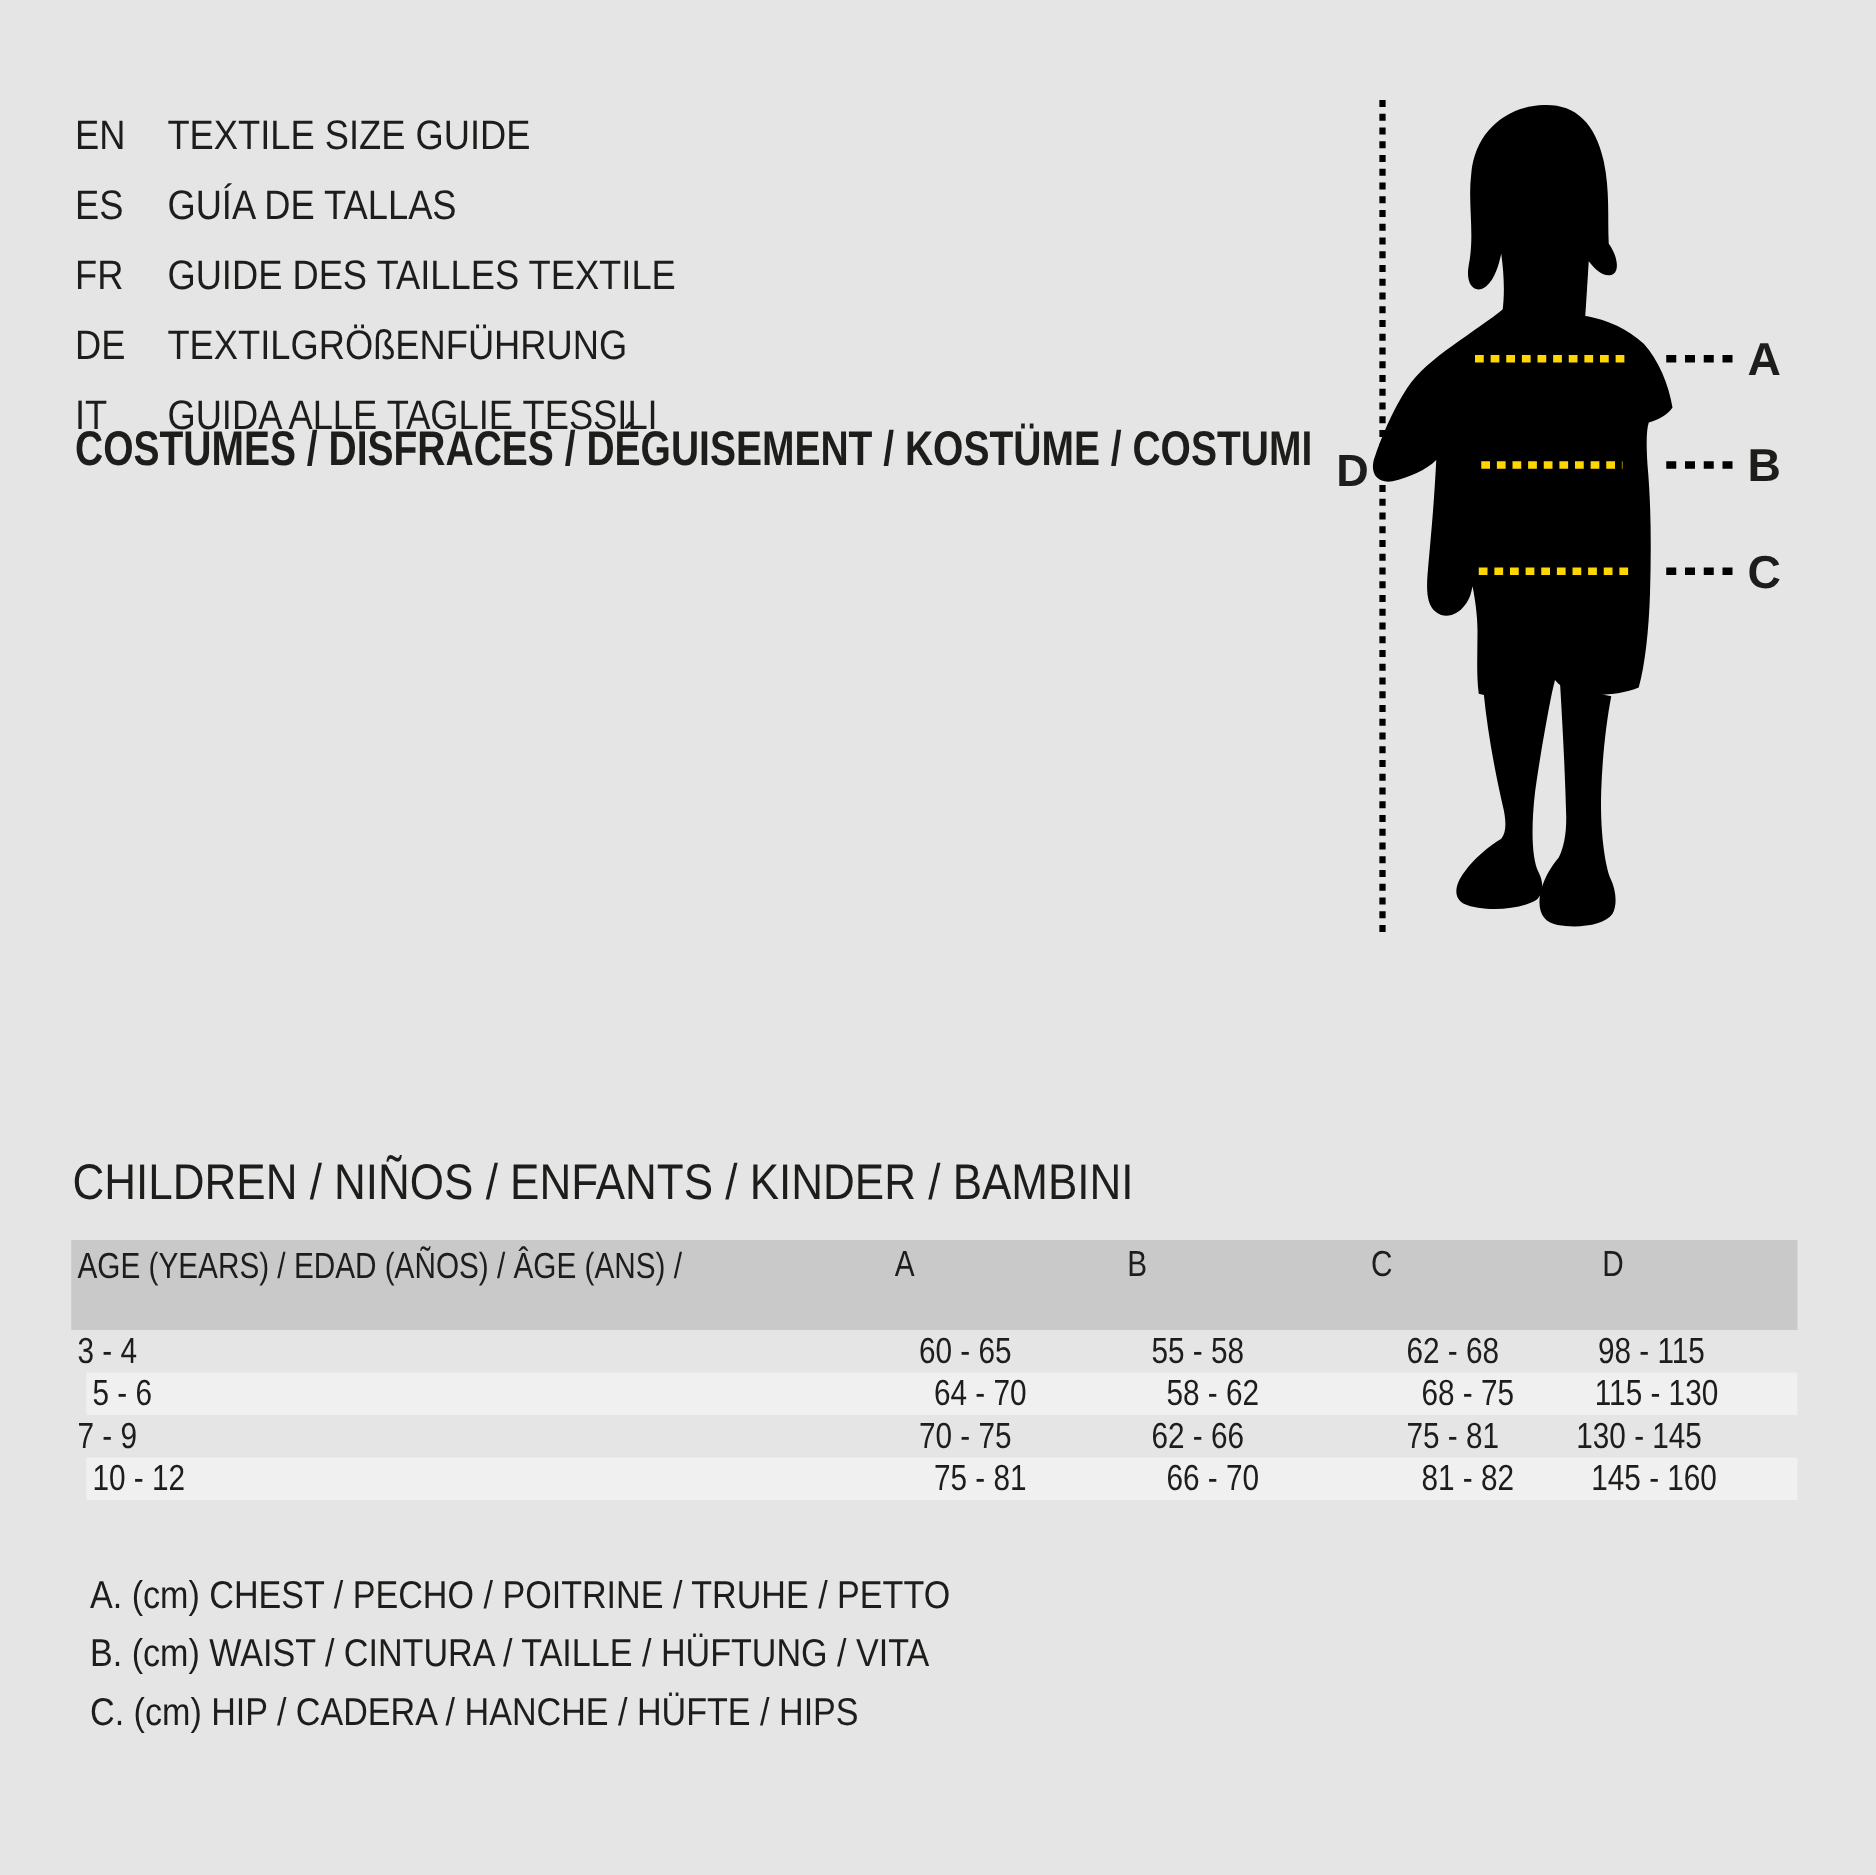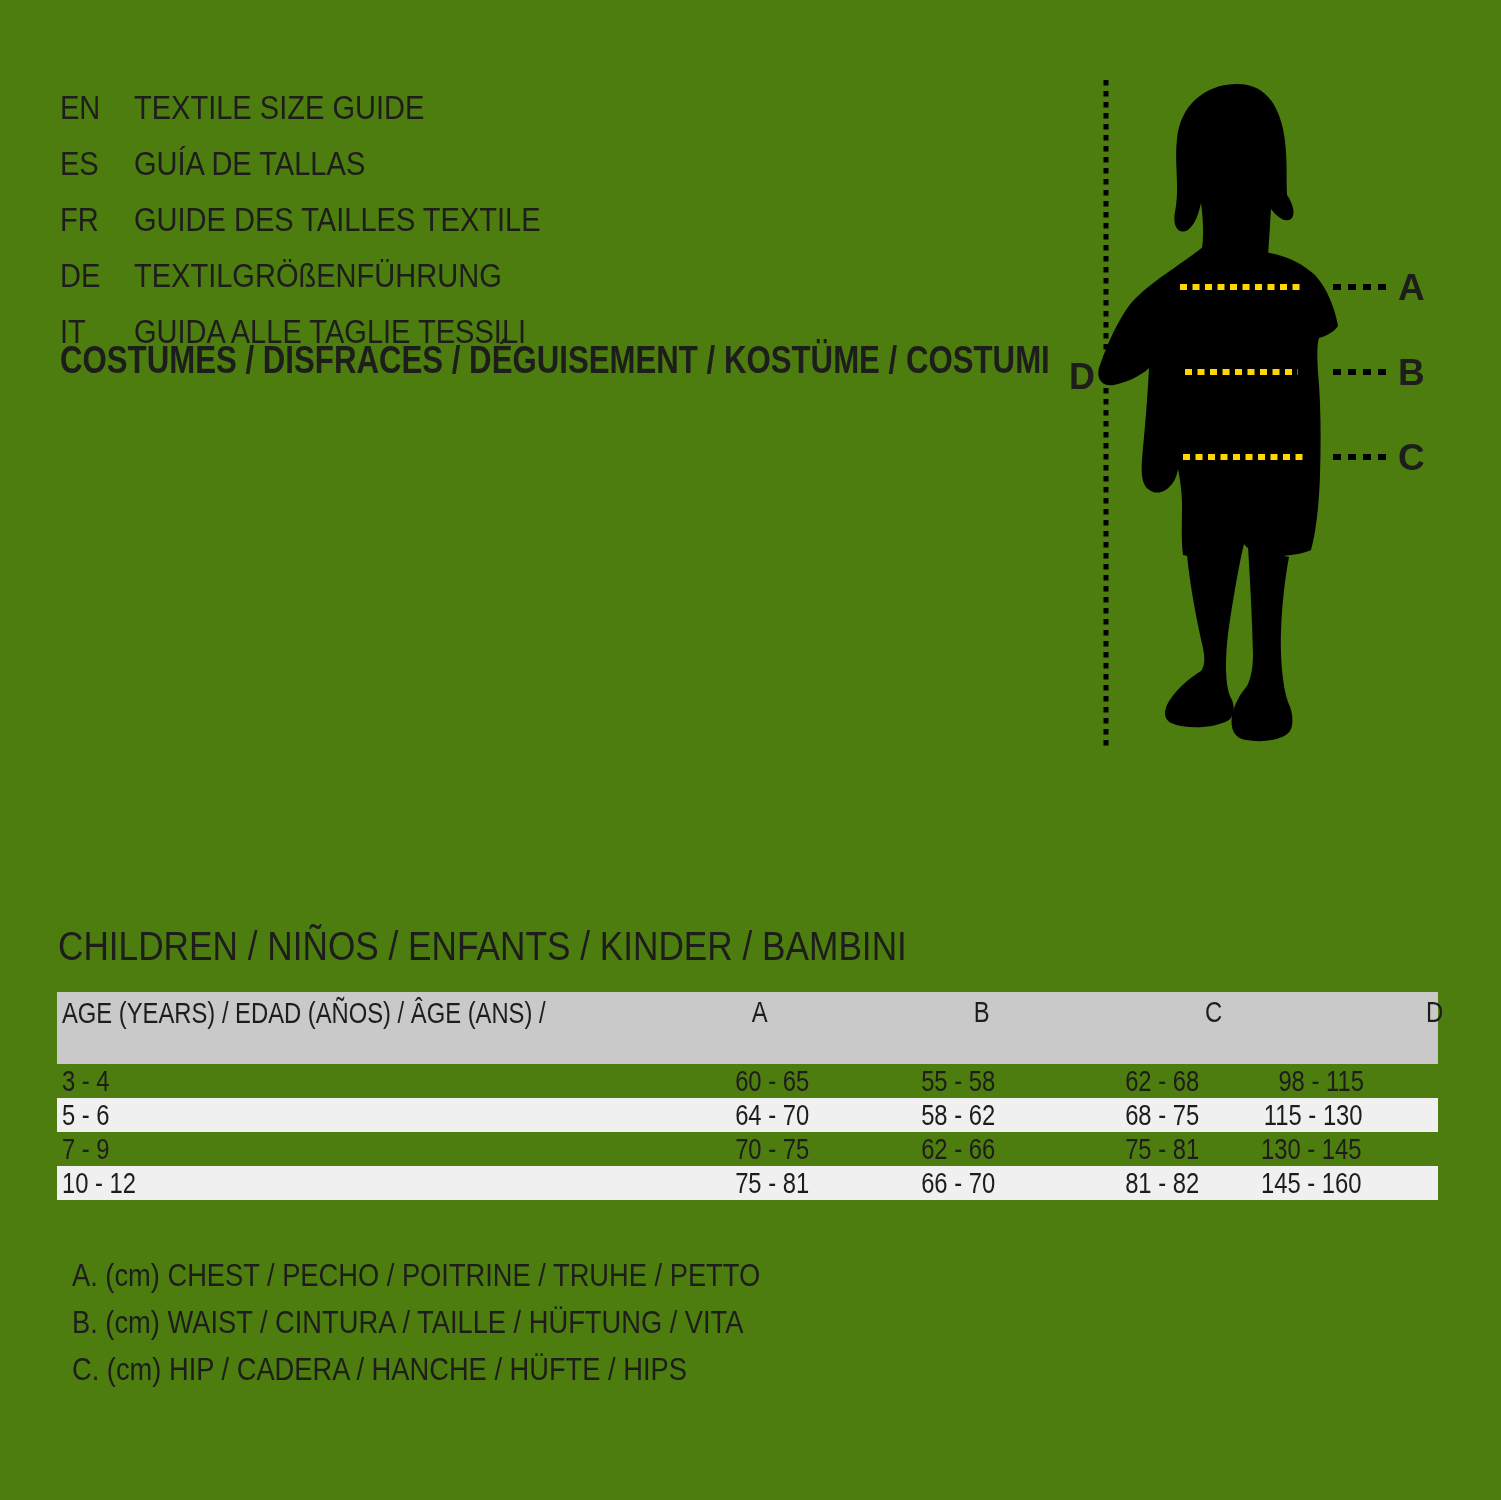--- a/index.html
+++ b/index.html
@@ -1,19 +1,19 @@
 <!DOCTYPE html>
 <html><head>
 <meta charset="utf-8">
 <style>
   html,body{margin:0;padding:0;}
   #canvas{
     position:relative;
     width:1501px;height:1500px;
-    background:#4d7c0f;
+    background:#e5e5e5;
     overflow:hidden;
     font-family:"Liberation Sans", sans-serif;
     color:#1d1d1b;
   }
   
   .cx88{display:inline-block;transform:scaleX(0.88);transform-origin:0 0;white-space:nowrap;}
   .cx80{display:inline-block;transform:scaleX(0.80);transform-origin:0 0;white-space:nowrap;}
   .cx-l{display:inline-block;transform:scaleX(0.82);transform-origin:0 50%;white-space:nowrap;}
   .cx-c{display:inline-block;transform:scaleX(0.82);transform-origin:50% 50%;white-space:nowrap;}
 
@@ -26,25 +26,25 @@
   
   .children-heading{position:absolute;left:58px;top:924px;font-size:40px;}
 
   
   .figure{position:absolute;left:1030px;top:60px;width:470px;height:700px;}
   .figure text{font-family:"Liberation Sans", sans-serif;font-weight:bold;fill:#1d1d1b;}
 
   
   .size-table{position:absolute;left:57px;top:992px;width:1381px;font-size:29px;}
   .trow{display:grid;grid-template-columns:574px 186px 186px 204px 166px 65px;align-items:center;}
-  .thead{background:#c9c9c9;height:72px;align-items:start;padding-top:2px;box-sizing:border-box;gap:36px;}
+  .thead{background:#c9c9c9;height:72px;align-items:start;padding-top:2px;box-sizing:border-box;}
   .thead .hletter{text-align:center;line-height:36px;}
   .age-head{padding-left:5px;line-height:34px;padding-top:2px;}
   .tbody-row{height:34px;}
-  .tbody-row.alt{background:#f0f0f0;}
+  .tbody-row.alt{background:#f0f0f0;margin-left:12px;}
   .cell-age{padding-left:5px;}
   .cell-val{text-align:right;}
 
   
   .legend{position:absolute;left:72px;top:1252px;font-size:31px;line-height:47px;}
 </style>
 </head>
 <body>
 
 <div id="canvas">

